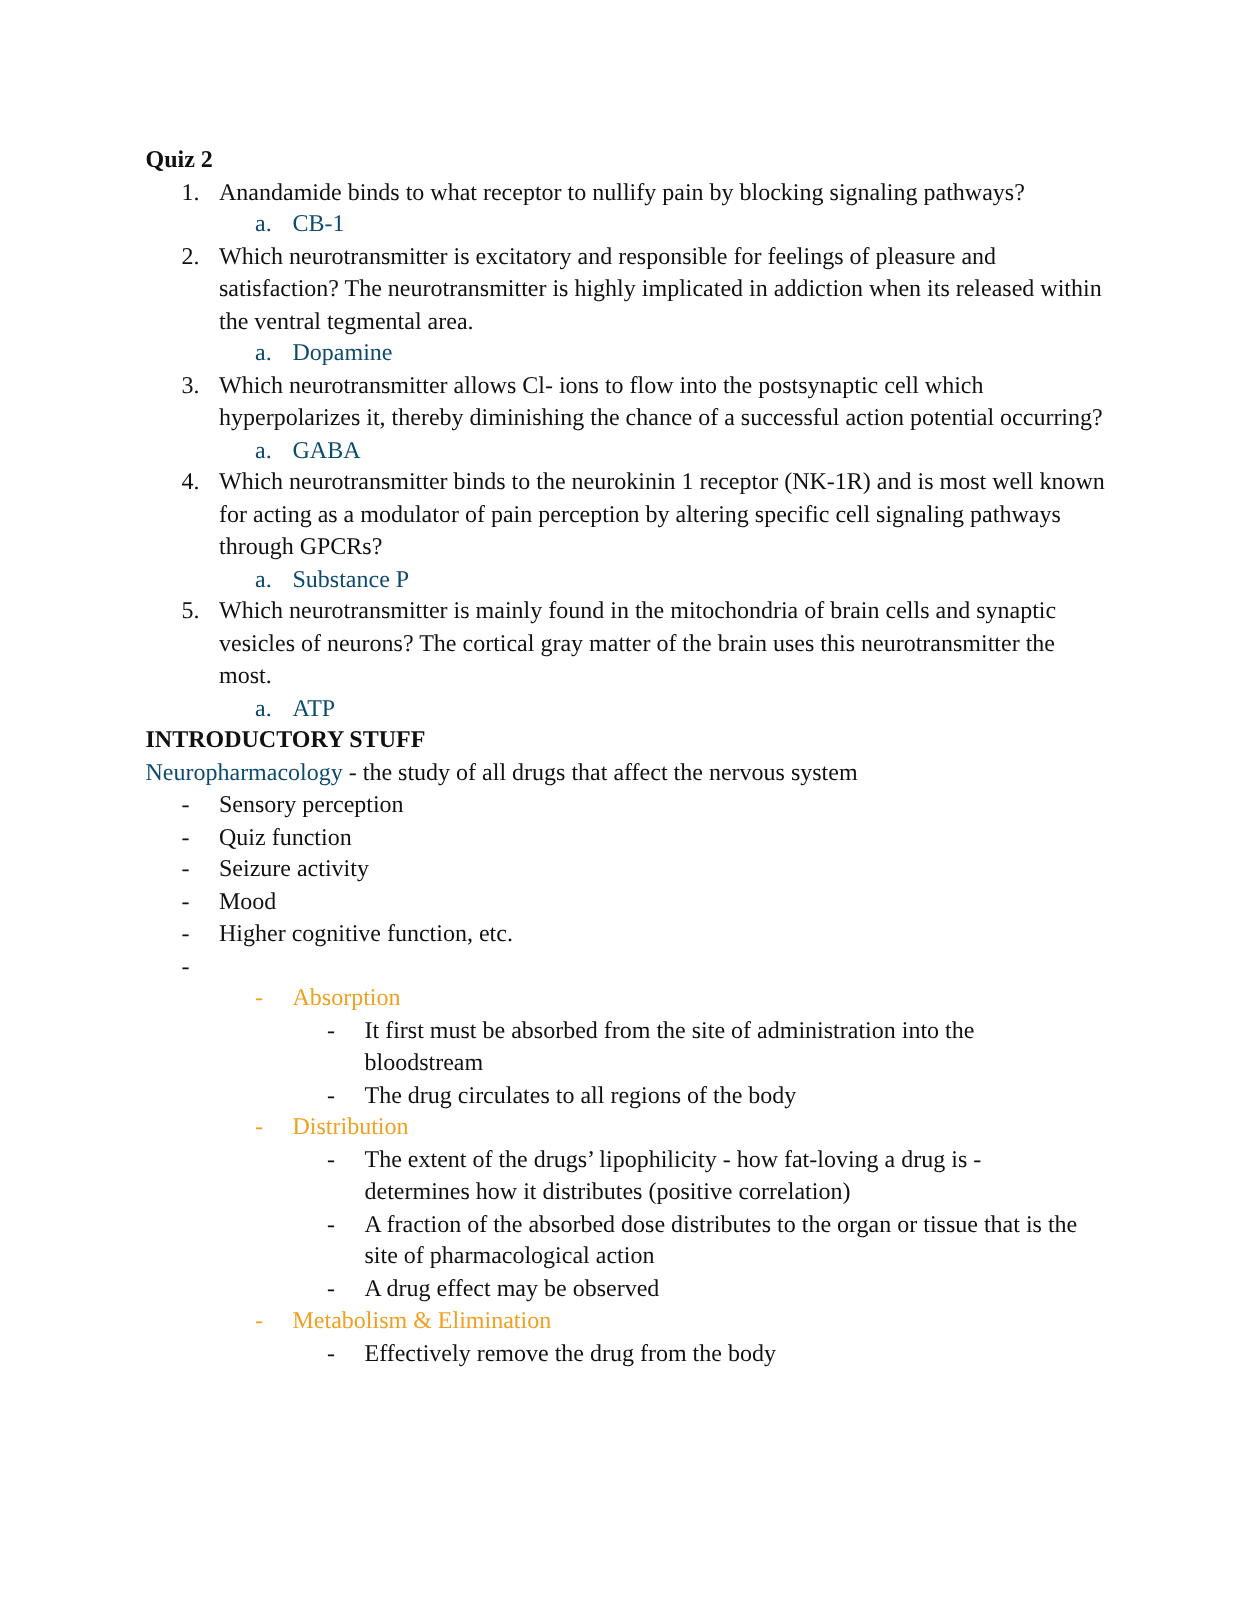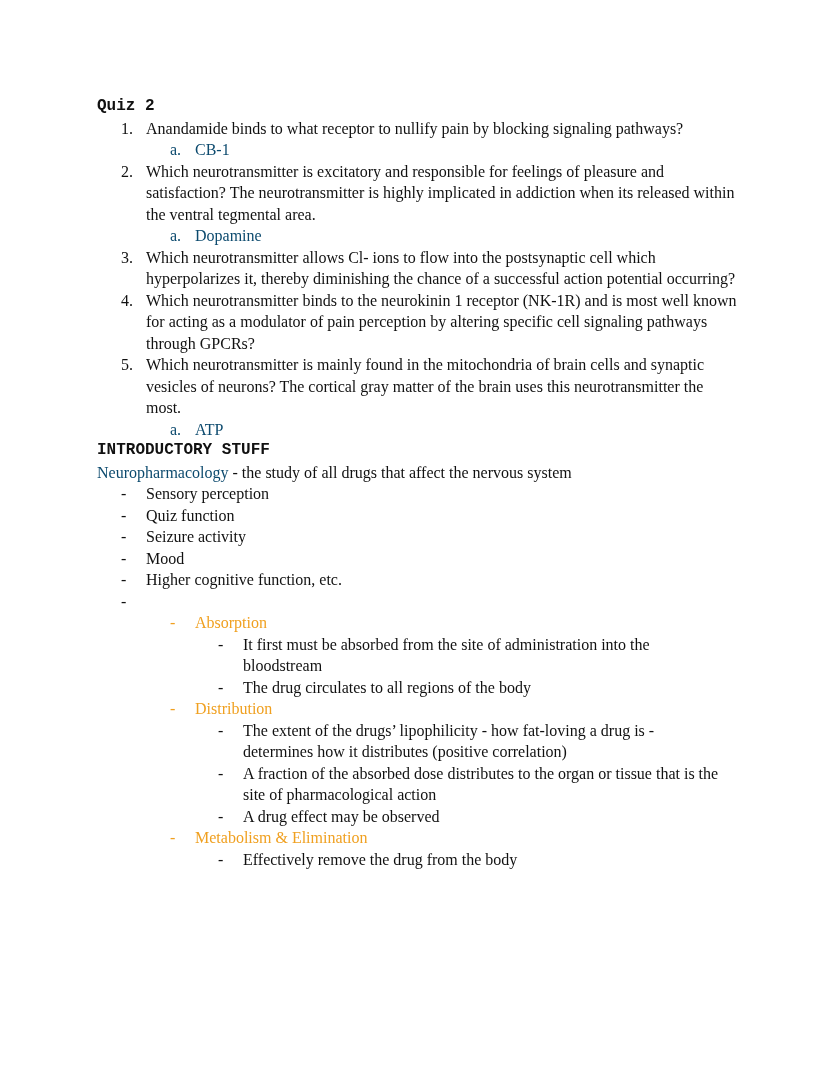--- a/index.html
+++ b/index.html
@@ -1,21 +1,21 @@
 <!DOCTYPE html>
 <html><head>
 <meta charset="utf-8">
 <style>
   html, body { margin:0; padding:0; background:#ffffff; }
   body { width:828px; height:1071px; position:relative; overflow:hidden;
          font-family:"Liberation Serif", "DejaVu Serif", serif; font-size:16px; color:#111; }
   .page { position:absolute; left:97px; top:96px; width:640px; }
   .line { line-height:21.5px; height:21.5px; white-space:nowrap; position:relative; }
   .wrapline { line-height:21.5px; position:relative; }
-  .bold { font-weight:bold;font-family:Liberation Mono, monospace; }
+  .bold { font-weight:bold; }
   .pink { color:#0c4a6e; }
   .orange { color:#f0a020; }
   .num { position:absolute; left:24px; width:20px; text-align:left; }
   .q-text { margin-left:49px; white-space:normal; }
   .ans { padding-left:73px; }
   .ans .lbl { display:inline-block; width:25px; }
   .b1 { position:relative; padding-left:49px; }
   .b1 .dash { position:absolute; left:24px; }
   .b2 { position:relative; padding-left:98px; }
   .b2 .dash { position:absolute; left:73px; }
@@ -37,25 +37,27 @@
   <div class="wrapline">
     <span class="num">2.</span>
     <div class="q-text">Which neurotransmitter is excitatory and responsible for feelings of pleasure and satisfaction? The neurotransmitter is highly implicated in addiction when its released within the ventral tegmental area.</div>
   </div>
   <div class="line ans pink"><span class="lbl">a.</span><span>Dopamine</span></div>
 
   <div class="wrapline">
     <span class="num">3.</span>
     <div class="q-text">Which neurotransmitter allows Cl- ions to flow into the postsynaptic cell which hyperpolarizes it, thereby diminishing the chance of a successful action potential occurring?</div>
   </div>
+  <div class="line ans pink"><span class="lbl">a.</span><span>GABA</span></div>
 
   <div class="wrapline">
     <span class="num">4.</span>
     <div class="q-text">Which neurotransmitter binds to the neurokinin 1 receptor (NK-1R) and is most well known for acting as a modulator of pain perception by altering specific cell signaling pathways through GPCRs?</div>
   </div>
+  <div class="line ans pink"><span class="lbl">a.</span><span>Substance P</span></div>
 
   <div class="wrapline">
     <span class="num">5.</span>
     <div class="q-text">Which neurotransmitter is mainly found in the mitochondria of brain cells and synaptic vesicles of neurons? The cortical gray matter of the brain uses this neurotransmitter the most.</div>
   </div>
   <div class="line ans pink"><span class="lbl">a.</span><span>ATP</span></div>
 
   <div class="line bold">INTRODUCTORY STUFF</div>
   <div class="line"><span class="pink">Neuropharmacology</span><span> - the study of all drugs that affect the nervous system</span></div>
 

